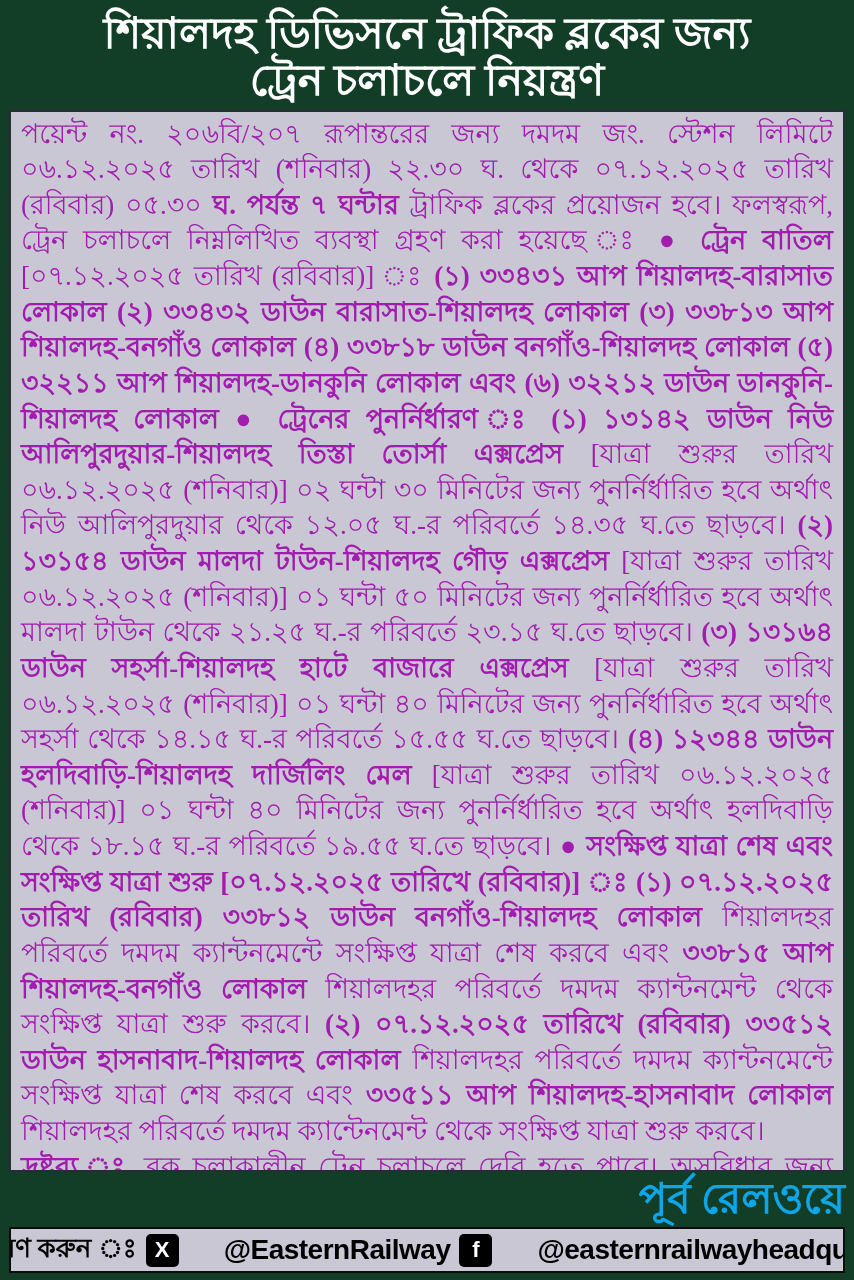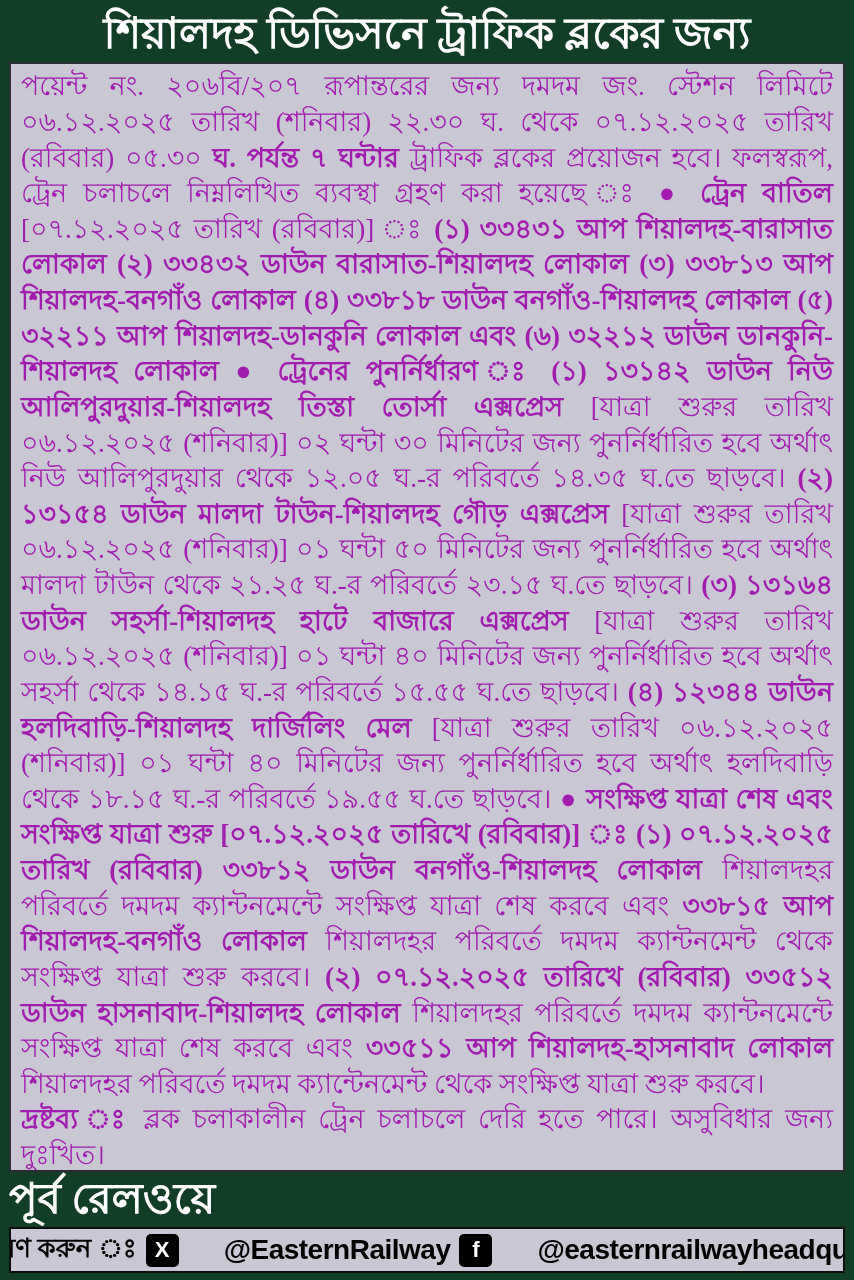--- a/index.html
+++ b/index.html
@@ -20,21 +20,21 @@
     border:2px solid #2b2b33;
     flex:1;min-height:0;overflow:hidden;
     padding:5px 10px 4px;
     font-size:27px;line-height:1.32;
     color:#a21caf;text-align:justify;
   }
   .body-box p{margin:0;}
   .body-box p + p{margin-top:0;}
   span.b{font-weight:bold;}
   .org{
-    color:#ffffff;text-align:left;font-weight:bold;
+    color:#0ea5e9;text-align:right;font-weight:bold;
     font-size:42px;line-height:1.1;padding:4px 0 5px;
   }
   .follow{
     background:var(--paper,#c9c7d3);
     border:2px solid #0c0c0c;
     margin-bottom:7px;height:46px;box-sizing:border-box;
     display:flex;align-items:center;justify-content:center;gap:9px;
     font-family:"Liberation Sans",sans-serif;font-weight:bold;
     font-size:28px;color:#000;overflow:hidden;white-space:nowrap;
   }
@@ -47,20 +47,21 @@
   }
   .handle{letter-spacing:-0.5px;margin-left:36px;}
 </style>
 </head>
 <body>
 
 <div class="poster">
 
   <div class="title">
     <div>শিয়ালদহ ডিভিসনে ট্রাফিক ব্লকের জন্য</div>
+    <div>ট্রেন চলাচলে নিয়ন্ত্রণ</div>
   </div>
 
   <div class="body-box">
     <p><span>পয়েন্ট নং. ২০৬বি/২০৭ রূপান্তরের জন্য দমদম জং. স্টেশন লিমিটে ০৬.১২.২০২৫ তারিখ (শনিবার) ২২.৩০ ঘ. থেকে ০৭.১২.২০২৫ তারিখ (রবিবার) ০৫.৩০ </span><span class="b">ঘ. পর্যন্ত ৭ ঘন্টার </span><span>ট্রাফিক ব্লকের প্রয়োজন হবে। ফলস্বরূপ, ট্রেন চলাচলে নিম্নলিখিত ব্যবস্থা গ্রহণ করা হয়েছে ঃ </span><span class="b">● ট্রেন বাতিল </span><span>[০৭.১২.২০২৫ তারিখ (রবিবার)] ঃ </span><span class="b">(১) ৩৩৪৩১ আপ শিয়ালদহ-বারাসাত লোকাল (২) ৩৩৪৩২ ডাউন বারাসাত-শিয়ালদহ লোকাল (৩) ৩৩৮১৩ আপ শিয়ালদহ-বনগাঁও লোকাল (৪) ৩৩৮১৮ ডাউন বনগাঁও-শিয়ালদহ লোকাল (৫) ৩২২১১ আপ শিয়ালদহ-ডানকুনি লোকাল এবং (৬) ৩২২১২ ডাউন ডানকুনি-শিয়ালদহ লোকাল </span><span class="b">● ট্রেনের পুনর্নির্ধারণ ঃ </span><span class="b">(১) ১৩১৪২ ডাউন নিউ আলিপুরদুয়ার-শিয়ালদহ তিস্তা তোর্সা এক্সপ্রেস </span><span>[যাত্রা শুরুর তারিখ ০৬.১২.২০২৫ (শনিবার)] ০২ ঘন্টা ৩০ মিনিটের জন্য পুনর্নির্ধারিত হবে অর্থাৎ নিউ আলিপুরদুয়ার থেকে ১২.০৫ ঘ.-র পরিবর্তে ১৪.৩৫ ঘ.তে ছাড়বে। </span><span class="b">(২) ১৩১৫৪ ডাউন মালদা টাউন-শিয়ালদহ গৌড় এক্সপ্রেস </span><span>[যাত্রা শুরুর তারিখ ০৬.১২.২০২৫ (শনিবার)] ০১ ঘন্টা ৫০ মিনিটের জন্য পুনর্নির্ধারিত হবে অর্থাৎ মালদা টাউন থেকে ২১.২৫ ঘ.-র পরিবর্তে ২৩.১৫ ঘ.তে ছাড়বে। </span><span class="b">(৩) ১৩১৬৪ ডাউন সহর্সা-শিয়ালদহ হাটে বাজারে এক্সপ্রেস </span><span>[যাত্রা শুরুর তারিখ ০৬.১২.২০২৫ (শনিবার)] ০১ ঘন্টা ৪০ মিনিটের জন্য পুনর্নির্ধারিত হবে অর্থাৎ সহর্সা থেকে ১৪.১৫ ঘ.-র পরিবর্তে ১৫.৫৫ ঘ.তে ছাড়বে। </span><span class="b">(৪) ১২৩৪৪ ডাউন হলদিবাড়ি-শিয়ালদহ দার্জিলিং মেল </span><span>[যাত্রা শুরুর তারিখ ০৬.১২.২০২৫ (শনিবার)] ০১ ঘন্টা ৪০ মিনিটের জন্য পুনর্নির্ধারিত হবে অর্থাৎ হলদিবাড়ি থেকে ১৮.১৫ ঘ.-র পরিবর্তে ১৯.৫৫ ঘ.তে ছাড়বে। </span><span class="b">● সংক্ষিপ্ত যাত্রা শেষ এবং সংক্ষিপ্ত যাত্রা শুরু [০৭.১২.২০২৫ তারিখে (রবিবার)] ঃ </span><span class="b">(১) ০৭.১২.২০২৫ তারিখ (রবিবার) ৩৩৮১২ ডাউন বনগাঁও-শিয়ালদহ লোকাল </span><span>শিয়ালদহর পরিবর্তে দমদম ক্যান্টনমেন্টে সংক্ষিপ্ত যাত্রা শেষ করবে এবং </span><span class="b">৩৩৮১৫ আপ শিয়ালদহ-বনগাঁও লোকাল </span><span>শিয়ালদহর পরিবর্তে দমদম ক্যান্টনমেন্ট থেকে সংক্ষিপ্ত যাত্রা শুরু করবে। </span><span class="b">(২) ০৭.১২.২০২৫ তারিখে (রবিবার) ৩৩৫১২ ডাউন হাসনাবাদ-শিয়ালদহ লোকাল </span><span>শিয়ালদহর পরিবর্তে দমদম ক্যান্টনমেন্টে সংক্ষিপ্ত যাত্রা শেষ করবে এবং </span><span class="b">৩৩৫১১ আপ শিয়ালদহ-হাসনাবাদ লোকাল </span><span>শিয়ালদহর পরিবর্তে দমদম ক্যান্টেনমেন্ট থেকে সংক্ষিপ্ত যাত্রা শুরু করবে।</span></p>
     <p><span class="b">দ্রষ্টব্য ঃ </span><span>ব্লক চলাকালীন ট্রেন চলাচলে দেরি হতে পারে। অসুবিধার জন্য দুঃখিত।</span></p>
   </div>
 
   <div class="org">পূর্ব রেলওয়ে</div>
 
   <div class="follow">

